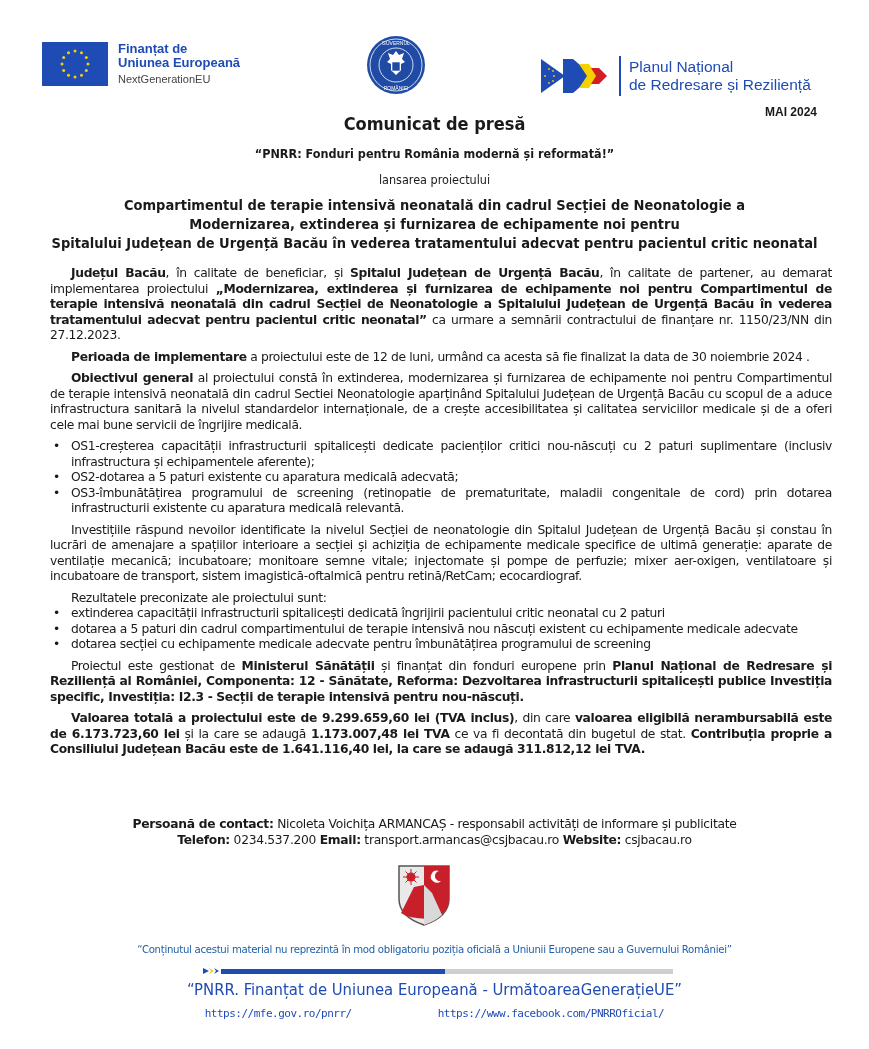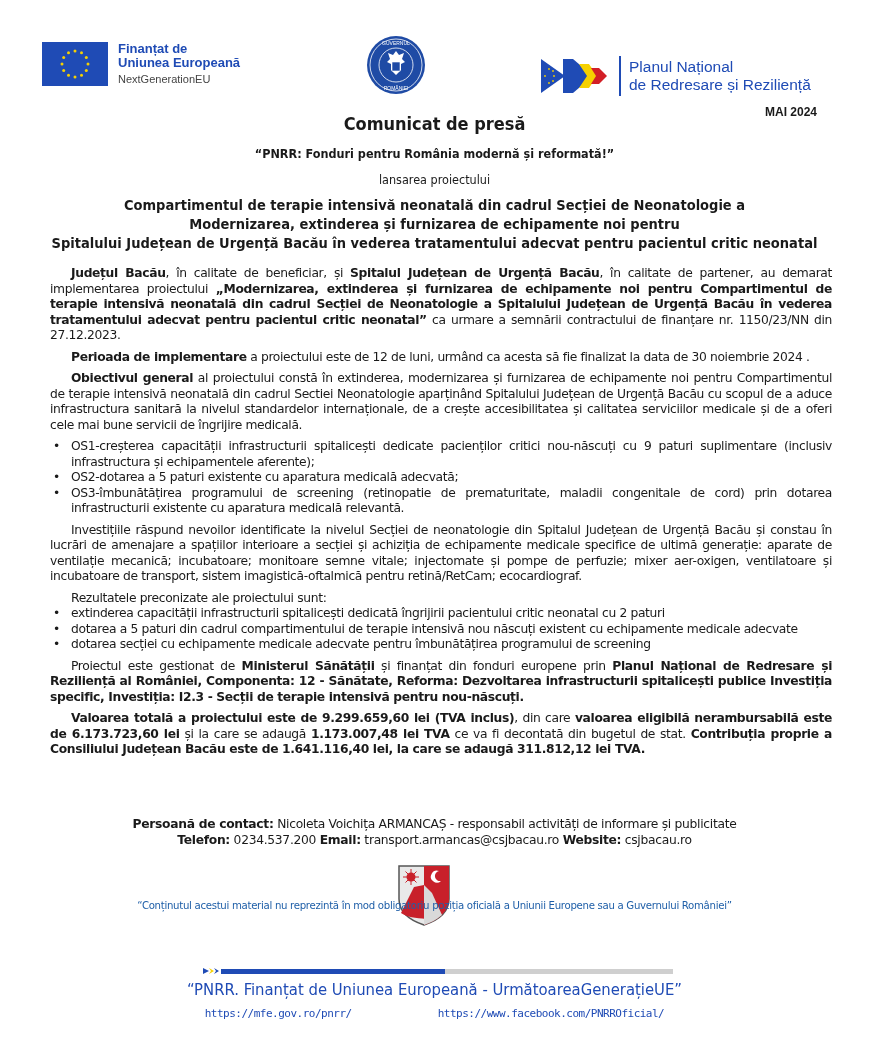--- a/index.html
+++ b/index.html
@@ -36,21 +36,21 @@
   .body b { font-weight: bold; }
   .body ul { margin: 0 0 6px 0; padding: 0; list-style: none; }
   .body li { position: relative; padding-left: 21px; }
   .body li::before { content: "•"; position: absolute; left: 3px; top: 0; }
   .body .h { text-indent: 21px; margin: 0; }
 
   .contact { position: absolute; left: 0; width: 869px; top: 816px; text-align: center; font-size: 12.3px; line-height: 16px;
              font-family: "DejaVu Sans", sans-serif; letter-spacing: -0.3px; }
   .crest { position: absolute; left: 396px; top: 863px; width: 56px; height: 64px; }
 
-  .disclaimer { top: 899px; font-size: 11.3px; color: #1f5fa8; letter-spacing: -0.3px; }
+  .disclaimer { top: 943px; font-size: 11.3px; color: #1f5fa8; letter-spacing: -0.3px; }
   .bar { position: absolute; left: 203px; top: 968px; width: 470px; height: 6px; }
   .bar .blue { position: absolute; left: 18px; top: 1px; width: 224px; height: 5px; background: #1f4bb5; }
   .bar .grey { position: absolute; left: 242px; top: 1px; width: 228px; height: 5px; background: #cfcfcf; }
   .bar .arrows { position: absolute; left: 0; top: -1px; }
   .footer-slogan { top: 980px; font-size: 16.5px; color: #1f4bb5; }
   .links { position: absolute; top: 1007px; left: 0; width: 869px; display: flex; justify-content: center; gap: 86px; font-size: 11px; color: #1f4bb5; font-family: "DejaVu Sans Mono", monospace; letter-spacing: -0.5px; }
   .links a { color: #1f4bb5; text-decoration: none; }
 </style>
 </head>
 <body>
@@ -132,21 +132,21 @@
     <p>
       <b>Județul Bacău</b><span>, în calitate de beneficiar, și </span><b>Spitalul Județean de Urgență Bacău</b><span>, în calitate de partener, au demarat implementarea proiectului </span><b>„Modernizarea, extinderea și furnizarea de echipamente noi pentru Compartimentul de terapie intensivă neonatală din cadrul Secției de Neonatologie a Spitalului Județean de Urgență Bacău  în vederea tratamentului adecvat pentru pacientul critic neonatal”</b><span> ca urmare a semnării contractului de finanțare nr. 1150/23/NN din 27.12.2023.</span>
     </p>
     <p>
       <b>Perioada de implementare</b><span> a proiectului este de 12 de luni, urmând ca acesta să fie finalizat la data de 30 noiembrie 2024 .</span>
     </p>
     <p>
       <b>Obiectivul general</b><span> al proiectului constă în extinderea, modernizarea și furnizarea de echipamente noi pentru Compartimentul de terapie intensivă neonatală din cadrul Sectiei Neonatologie aparținând  Spitalului Județean de Urgență Bacău cu scopul de a aduce infrastructura sanitară la nivelul standardelor internaționale, de a crește accesibilitatea și calitatea serviciilor medicale și de a oferi cele mai bune servicii de îngrijire medicală.</span>
     </p>
     <ul>
-      <li>OS1-creșterea capacității infrastructurii spitalicești dedicate pacienților critici nou-născuți cu 9 paturi suplimentare (inclusiv infrastructura și echipamentele aferente);</li>
+      <li>OS1-creșterea capacității infrastructurii spitalicești dedicate pacienților critici nou-născuți cu 2 paturi suplimentare (inclusiv infrastructura și echipamentele aferente);</li>
       <li>OS2-dotarea a 5 paturi existente cu aparatura medicală adecvată;</li>
       <li>OS3-îmbunătățirea programului de screening (retinopatie de prematuritate, maladii congenitale de cord) prin dotarea infrastructurii existente cu aparatura medicală relevantă.</li>
     </ul>
     <p>Investițiile răspund nevoilor identificate la nivelul Secției de neonatologie din Spitalul Județean de Urgență Bacău și constau în lucrări de amenajare a spațiilor interioare a secției și achiziția de echipamente medicale specifice de ultimă generație:  aparate de ventilație mecanică;  incubatoare; monitoare semne vitale; injectomate și pompe de perfuzie; mixer  aer-oxigen, ventilatoare și incubatoare de transport, sistem imagistică-oftalmică pentru retină/RetCam; ecocardiograf.</p>
     <div class="h">Rezultatele preconizate ale proiectului sunt:</div>
     <ul>
       <li>extinderea capacității infrastructurii spitalicești dedicată îngrijirii pacientului critic neonatal cu 2  paturi</li>
       <li>dotarea  a 5 paturi din cadrul compartimentului de terapie intensivă nou născuți existent cu echipamente medicale adecvate</li>
       <li>dotarea secției cu echipamente medicale adecvate pentru îmbunătățirea programului de screening</li>
     </ul>

